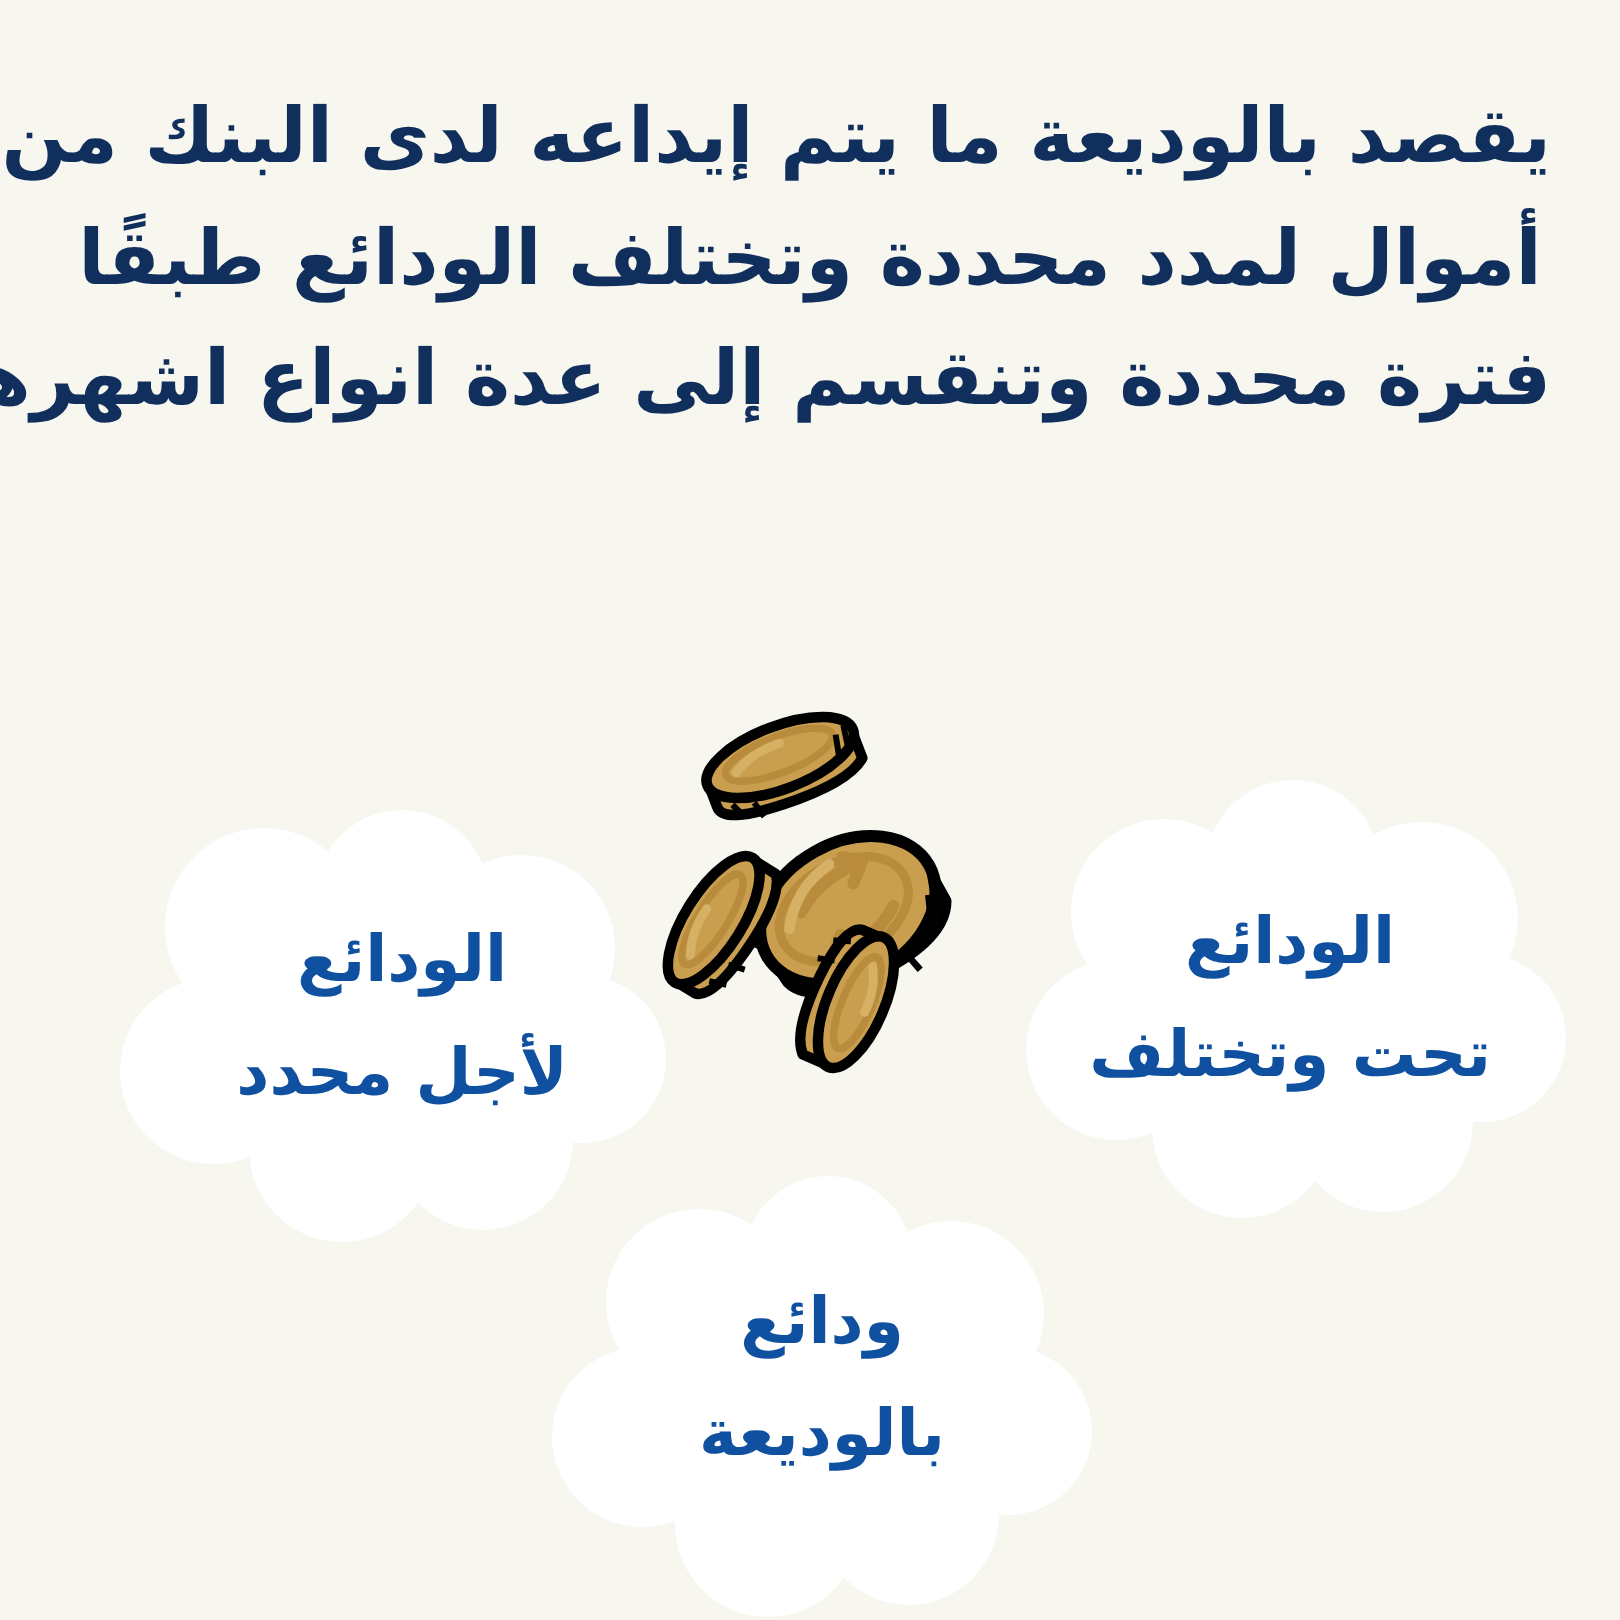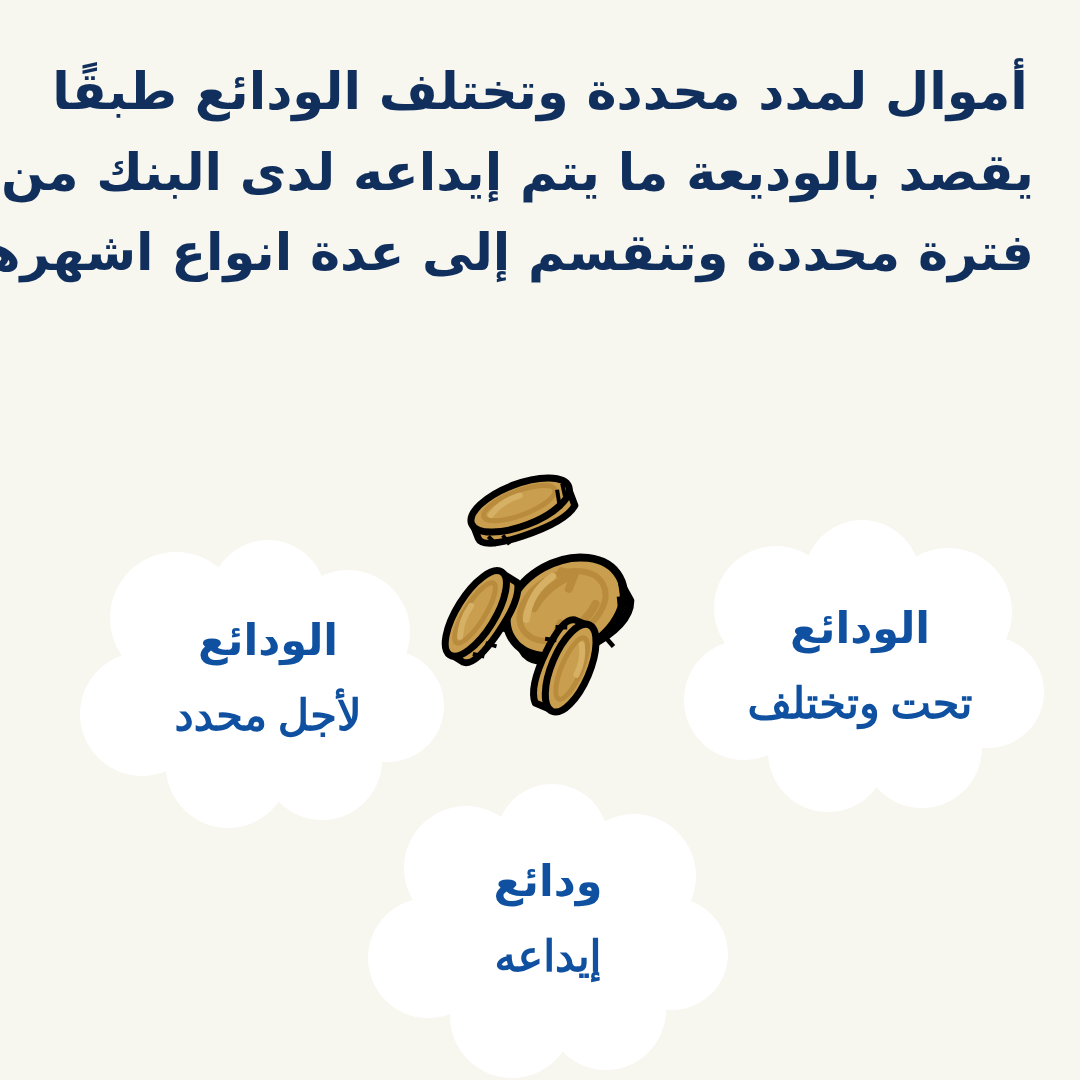--- a/index.html
+++ b/index.html
@@ -73,21 +73,21 @@
     font-size: 43px;
     line-height: 1.05;
     direction: rtl;
     text-align: center;
     pointer-events: none;
   }
   .cloud-label .ln {
     display: block;
     white-space: nowrap;
   }
-  .cloud-label .ln + .ln { margin-top: 30px; font-family: Liberation Serif, serif; }
+  .cloud-label .ln + .ln { margin-top: 30px; }
 
   #cloud-term      { left: 72px;  top: 546px; width: 380px; height: 272px; }
   #cloud-term .cloud-label      { transform: translate(6px, -4px); }
   #cloud-demand    { left: 680px; top: 528px; width: 372px; height: 280px; }
   #cloud-demand .cloud-label    { transform: translate(-6px, -2px); }
   #cloud-savings   { left: 360px; top: 792px; width: 376px; height: 282px; }
   #cloud-savings .cloud-label   { transform: translate(0px, -14px); }
 
   
   #coins {
@@ -98,22 +98,22 @@
     height: 286px;
   }
   #coins svg { display: block; width: 100%; height: 100%; overflow: visible; }
 </style>
 </head>
 <body>
 
 <div id="poster">
 
   <div class="headline">
+    <span class="hl-line l1">يقصد بالوديعة ما يتم إيداعه لدى البنك من</span>
     <span class="hl-line l2">أموال لمدد محددة وتختلف الودائع طبقًا</span>
-    <span class="hl-line l1">يقصد بالوديعة ما يتم إيداعه لدى البنك من</span>
     <span class="hl-line l4">فترة محددة وتنقسم إلى عدة انواع اشهرها</span>
   </div>
 
   <div id="coins">
     <svg viewBox="0 0 284 286" xmlns="http://www.w3.org/2000/svg" aria-hidden="true">
 
       <g transform="translate(47,22) rotate(-21)">
         <path d="M8 28 L8 44 Q8 56 50 58 Q96 60 110 48 L110 30 Z" fill="#c99e4f" stroke="#000000" stroke-width="7" stroke-linejoin="round"></path>
         <ellipse cx="59" cy="28" rx="52" ry="21" fill="#c99e4f" stroke="#000000" stroke-width="7"></ellipse>
         <ellipse cx="59" cy="26" rx="38" ry="12" fill="none" stroke="#b88c3c" stroke-width="5"></ellipse>
@@ -207,17 +207,17 @@
         <circle cx="274" cy="84" r="62"></circle>
         <circle cx="312" cy="162" r="56"></circle>
         <circle cx="246" cy="218" r="60"></circle>
         <circle cx="152" cy="224" r="62"></circle>
         <circle cx="68" cy="166" r="60"></circle>
         <circle cx="188" cy="140" r="88"></circle>
       </g>
     </svg>
     <div class="cloud-label">
       <span class="ln">ودائع</span>
-      <span class="ln">إيداعه</span>
+      <span class="ln">بالوديعة</span>
     </div>
   </div>
 
 </div>
 
 </body></html>

